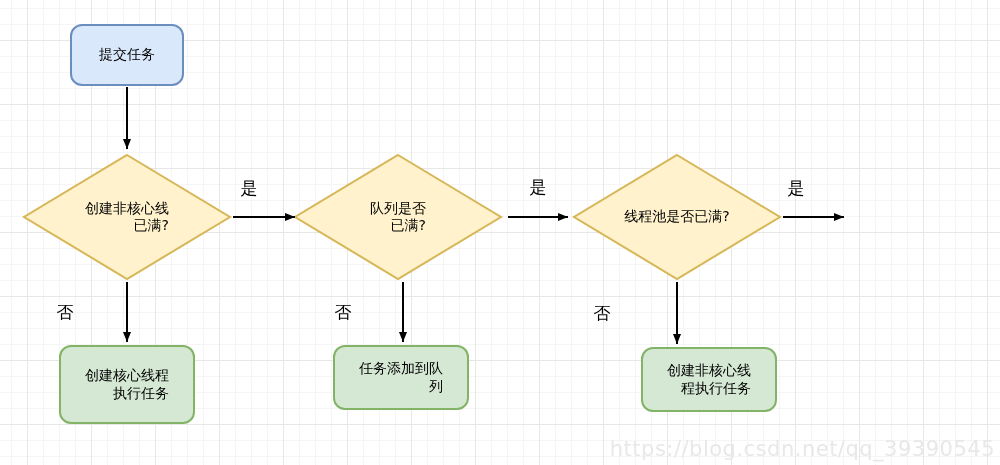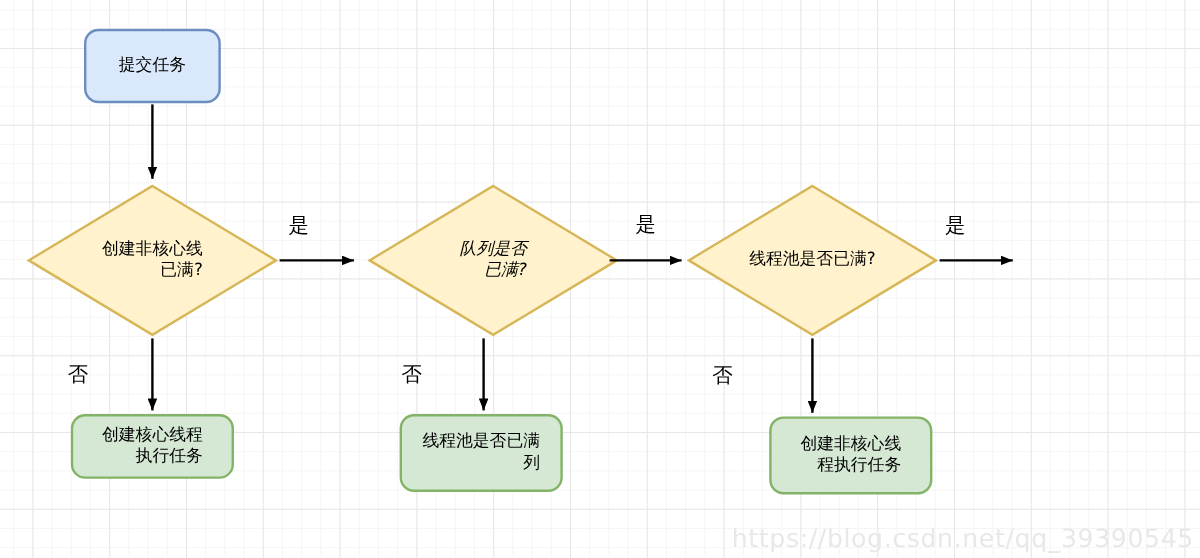--- a/index.html
+++ b/index.html
@@ -100,43 +100,43 @@
   </div>
 
   <div class="node diamond-node" style="left:22px; top:153px; width:210px; height:128px;">
     <svg viewBox="0 0 210 128">
       <polygon points="105,2 208,64 105,126 2,64" fill="#fff2cc" stroke="#d6b656" stroke-width="2"></polygon>
     </svg>
     <span class="label">创建非核心线
 已满?</span>
   </div>
 
-  <div class="node diamond-node" style="left:306px; top:153px; width:210px; height:128px;font-style:italic;">
+  <div class="node diamond-node" style="left:293px; top:153px; width:210px; height:128px;">
     <svg viewBox="0 0 210 128">
       <polygon points="105,2 208,64 105,126 2,64" fill="#fff2cc" stroke="#d6b656" stroke-width="2"></polygon>
     </svg>
     <span class="label">队列是否
 已满?</span>
   </div>
 
   <div class="node diamond-node" style="left:572px; top:153px; width:210px; height:128px;">
     <svg viewBox="0 0 210 128">
       <polygon points="105,2 208,64 105,126 2,64" fill="#fff2cc" stroke="#d6b656" stroke-width="2"></polygon>
     </svg>
     <span class="label" style="padding:0 10px;">线程池是否已满?</span>
   </div>
 
 
-  <div class="node rect-node green-node" style="left:59px; top:345px; width:136px; height:54px;">
+  <div class="node rect-node green-node" style="left:59px; top:345px; width:136px; height:79px;">
     <span class="label">创建核心线程
 执行任务</span>
   </div>
 
   <div class="node rect-node green-node" style="left:333px; top:345px; width:136px; height:65px;">
-    <span class="label">线程池是否已满
+    <span class="label">任务添加到队
 列</span>
   </div>
 
   <div class="node rect-node green-node" style="left:609px; top:347px; width:136px; height:65px;margin-left:32px;">
     <span class="label">创建非核心线
 程执行任务</span>
   </div>
 
   <span class="edge-label" style="left:249px; top:188px;">是</span>
   <span class="edge-label" style="left:538px; top:187px;">是</span>

